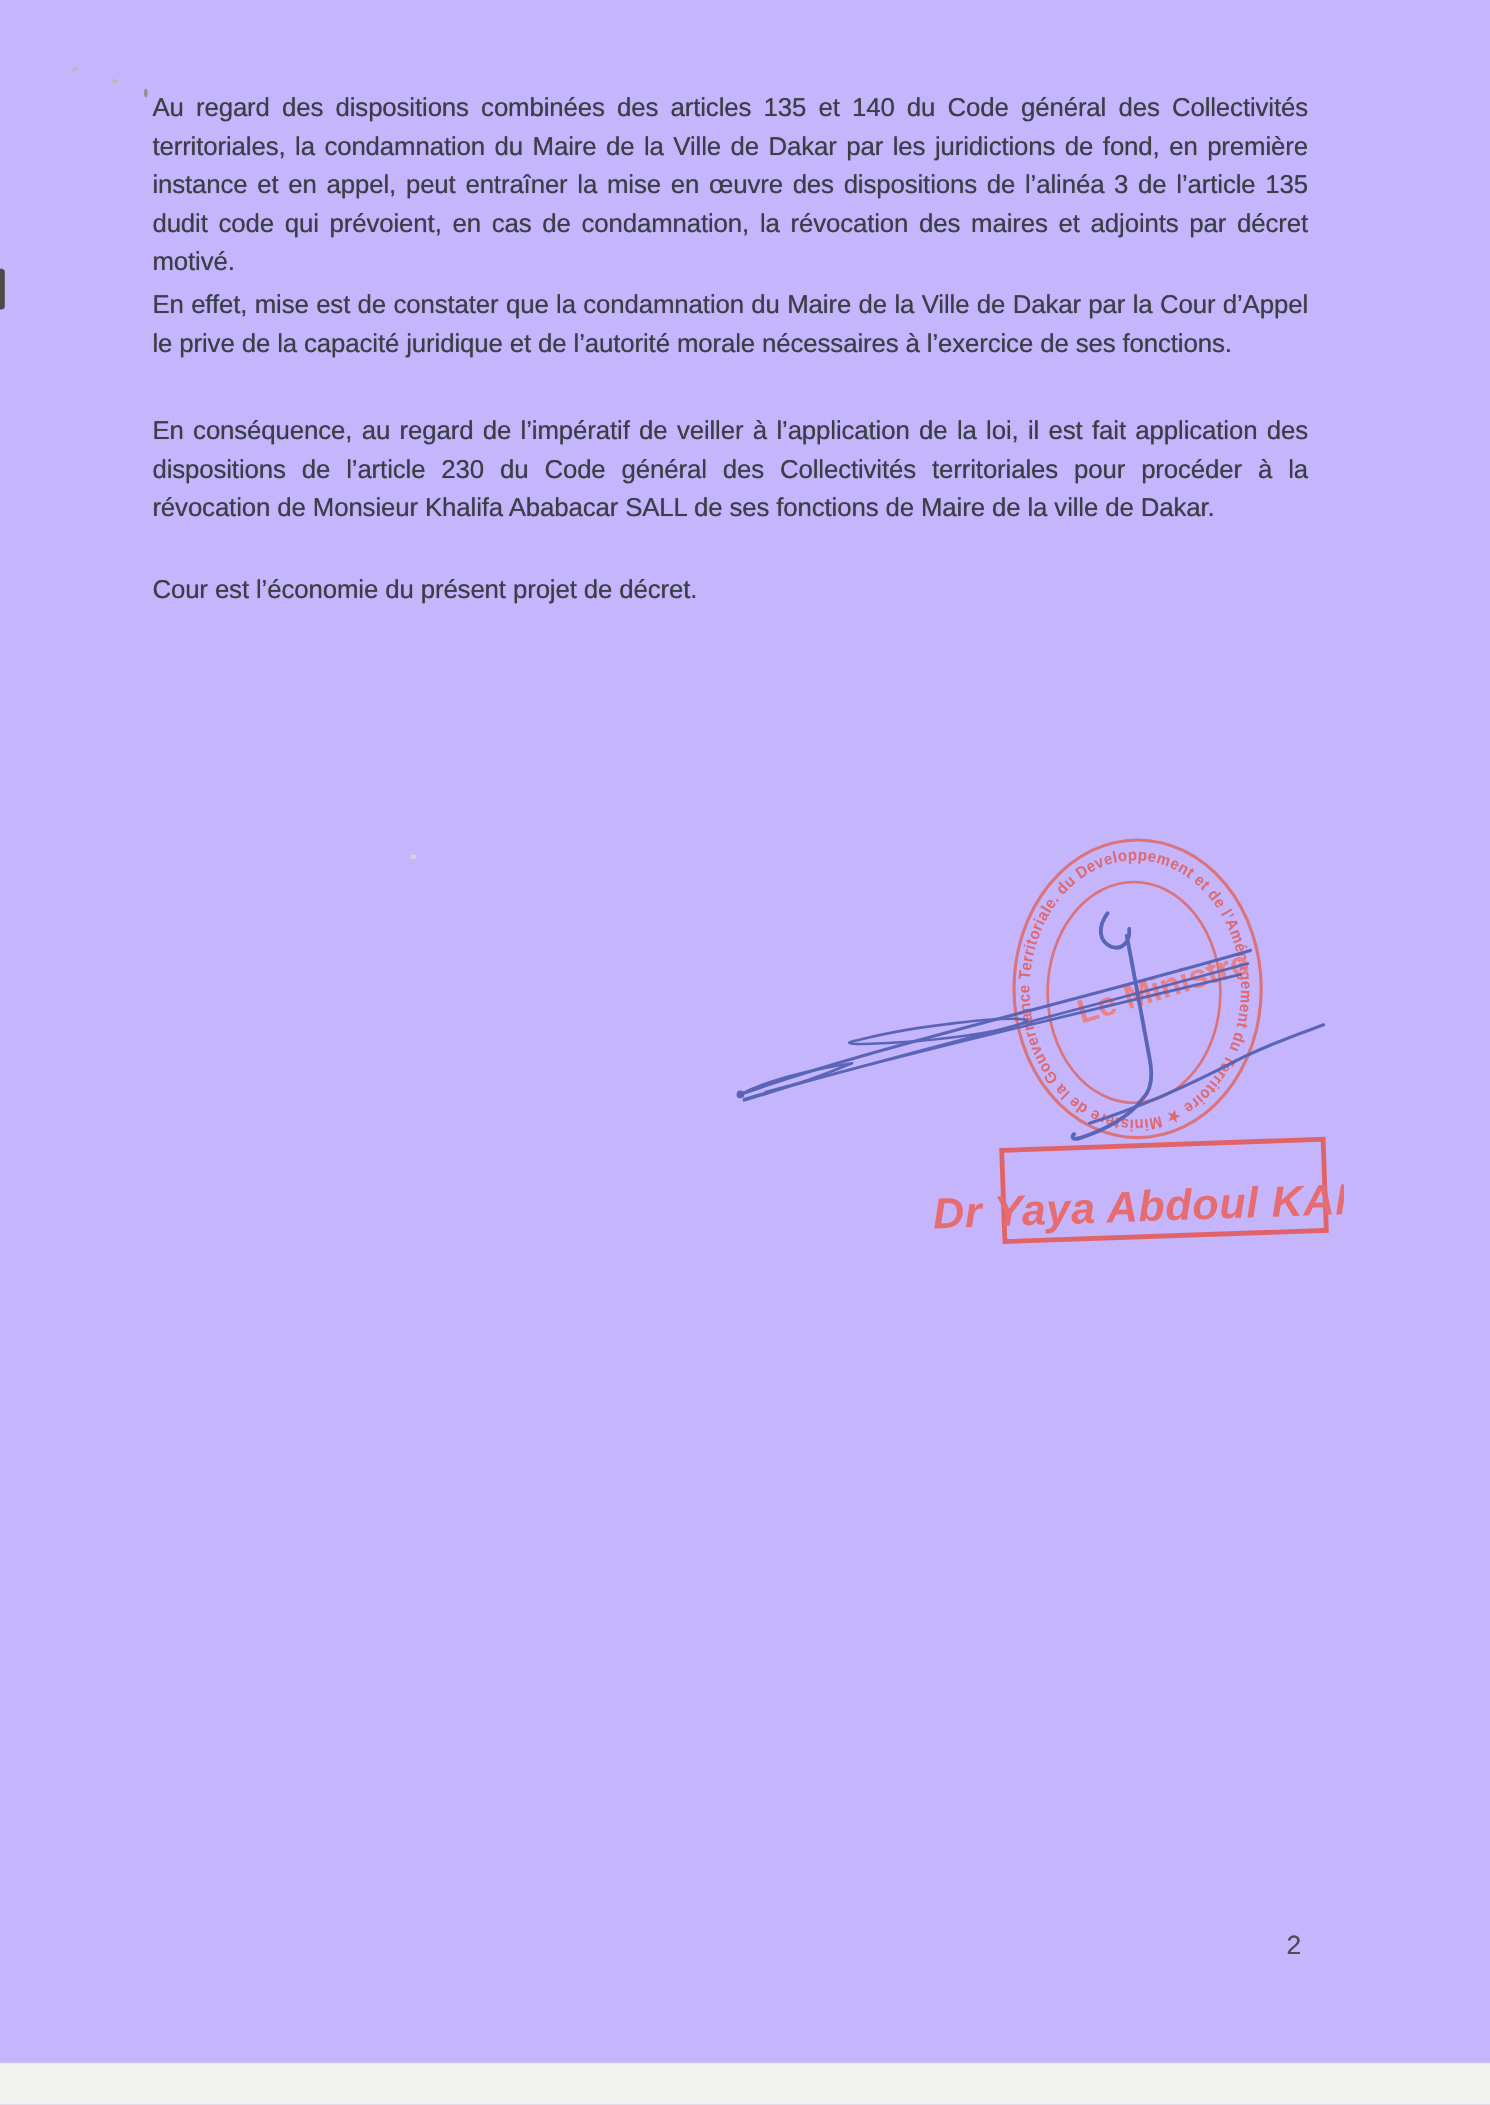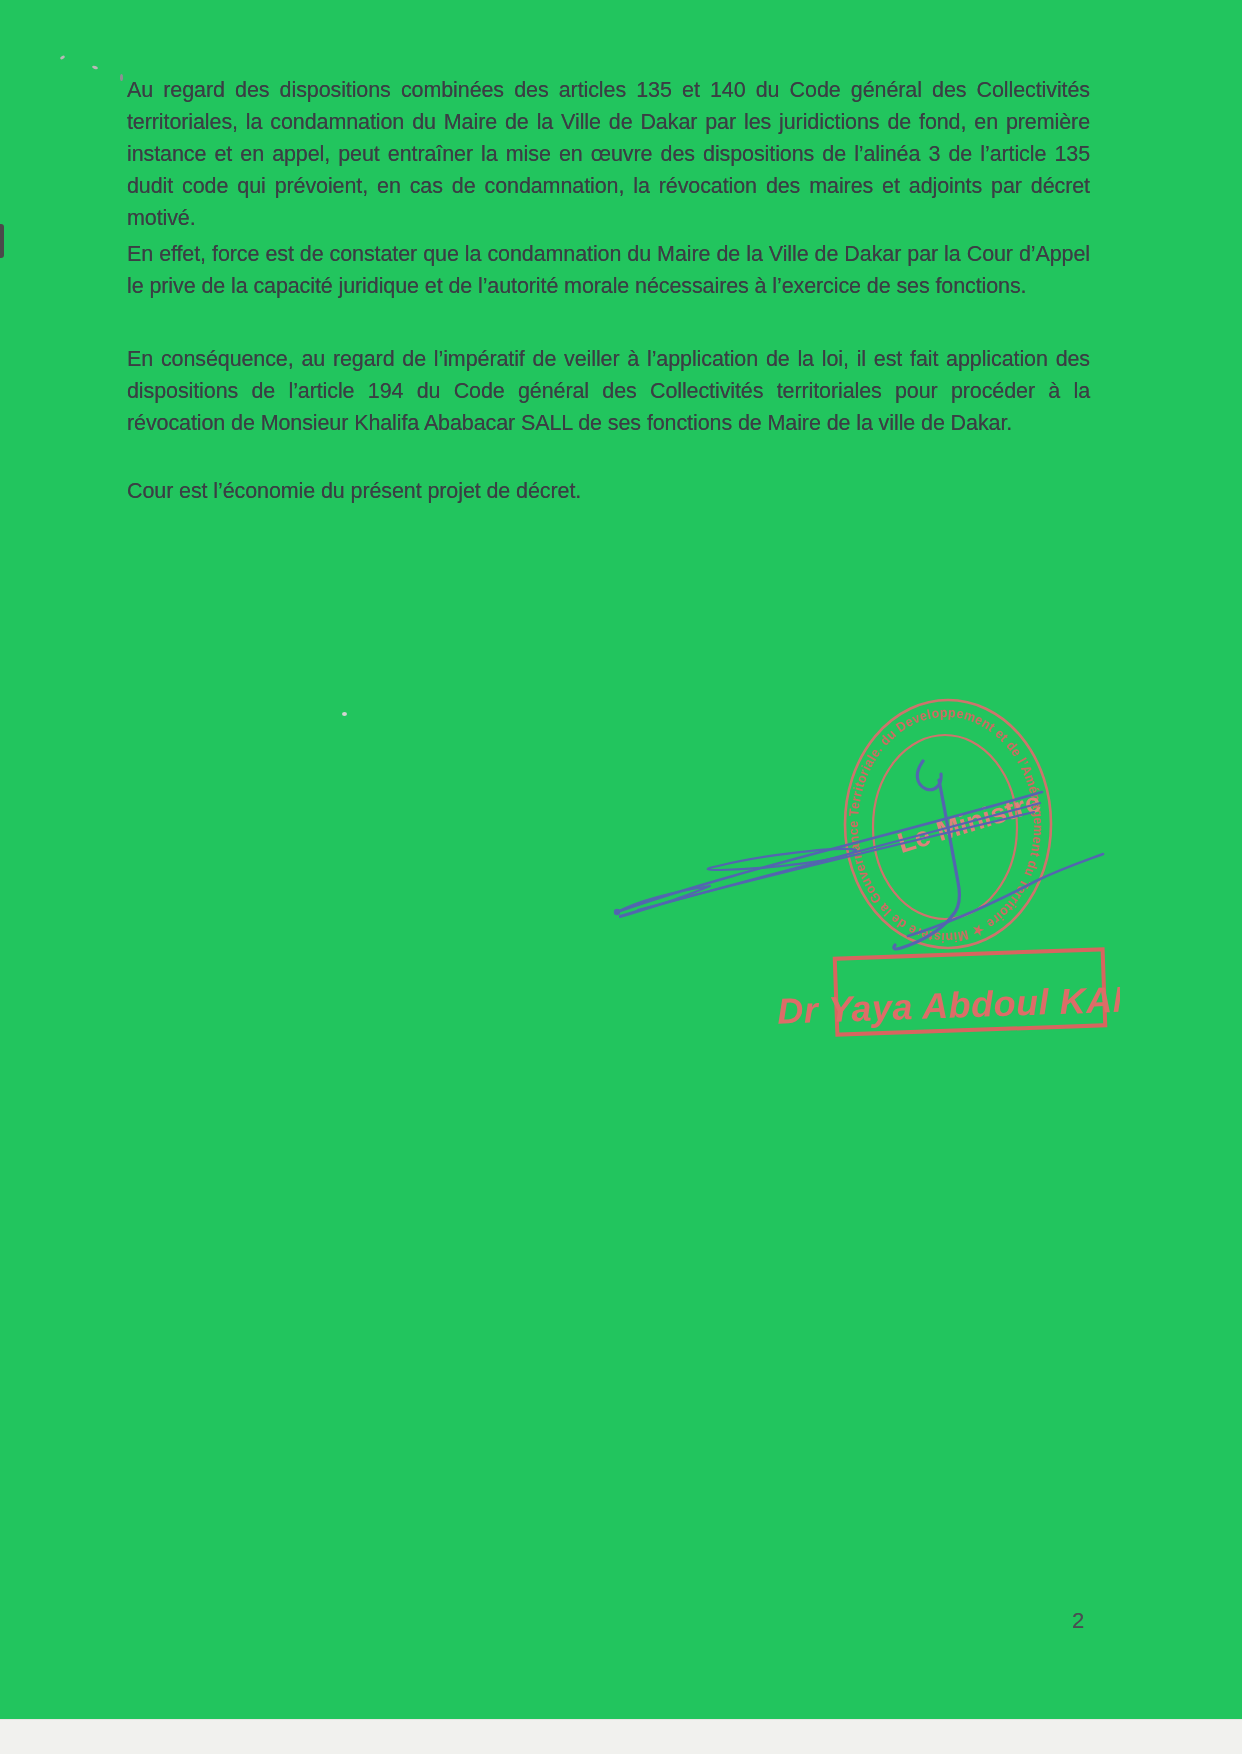--- a/index.html
+++ b/index.html
@@ -1,19 +1,19 @@
 <!DOCTYPE html>
 <html><head>
 <meta charset="utf-8">
 <style>
   html,body{margin:0;padding:0;background:#e8e8e8;}
   .page{
     position:relative;
     width:1242px;height:1754px;
-    background:#22c55e;
+    background:#c4b5fd;
     margin:0 auto;
     overflow:hidden;
     font-family:"Liberation Sans", sans-serif;
   }
   .body-text{
     position:absolute;
     left:127px;
     width:963px;
     color:#3b3e44;
     font-size:21.5px;
@@ -53,22 +53,22 @@
 <div class="page">
 
   <div class="speckle sp1"></div>
   <div class="speckle sp2"></div>
   <div class="speckle sp3"></div>
   <div class="speckle sp4"></div>
   <div class="edge-mark"></div>
 
   <div class="body-text text-block">
     <p class="para p1">Au regard des dispositions combinées des articles 135 et 140 du Code général des Collectivités territoriales, la condamnation du Maire de la Ville de Dakar par les juridictions de fond, en première instance et en appel, peut entraîner la mise en œuvre des dispositions de l’alinéa 3 de l’article 135 dudit code qui prévoient, en cas de condamnation, la révocation des maires et adjoints par décret motivé.</p>
-    <p class="para p2">En effet, force est de constater que la condamnation du Maire de la Ville de Dakar par la Cour d’Appel le prive de la capacité juridique et de l’autorité morale nécessaires à l’exercice de ses fonctions.</p>
-    <p class="para p3">En conséquence, au regard de l’impératif de veiller à l’application de la loi, il est fait application des dispositions de l’article 194 du Code général des Collectivités territoriales pour procéder à la révocation de Monsieur Khalifa Ababacar SALL de ses fonctions de Maire de la ville de Dakar.</p>
+    <p class="para p2">En effet, mise est de constater que la condamnation du Maire de la Ville de Dakar par la Cour d’Appel le prive de la capacité juridique et de l’autorité morale nécessaires à l’exercice de ses fonctions.</p>
+    <p class="para p3">En conséquence, au regard de l’impératif de veiller à l’application de la loi, il est fait application des dispositions de l’article 230 du Code général des Collectivités territoriales pour procéder à la révocation de Monsieur Khalifa Ababacar SALL de ses fonctions de Maire de la ville de Dakar.</p>
     <p class="para p4">Cour est l’économie du présent projet de décret.</p>
   </div>
 
   <div class="sig-block">
     <svg width="530" height="430" viewBox="0 0 530 430">
 
       <g opacity="0.92">
         <ellipse cx="358" cy="204" rx="103" ry="124" fill="none" stroke="#dd6e6e" stroke-width="2.6"></ellipse>
         <ellipse cx="355" cy="207" rx="72" ry="92" fill="none" stroke="#dd6e6e" stroke-width="2.2"></ellipse>
         <path id="ringPath" fill="none" stroke="none" d="M 393.2 302.9

